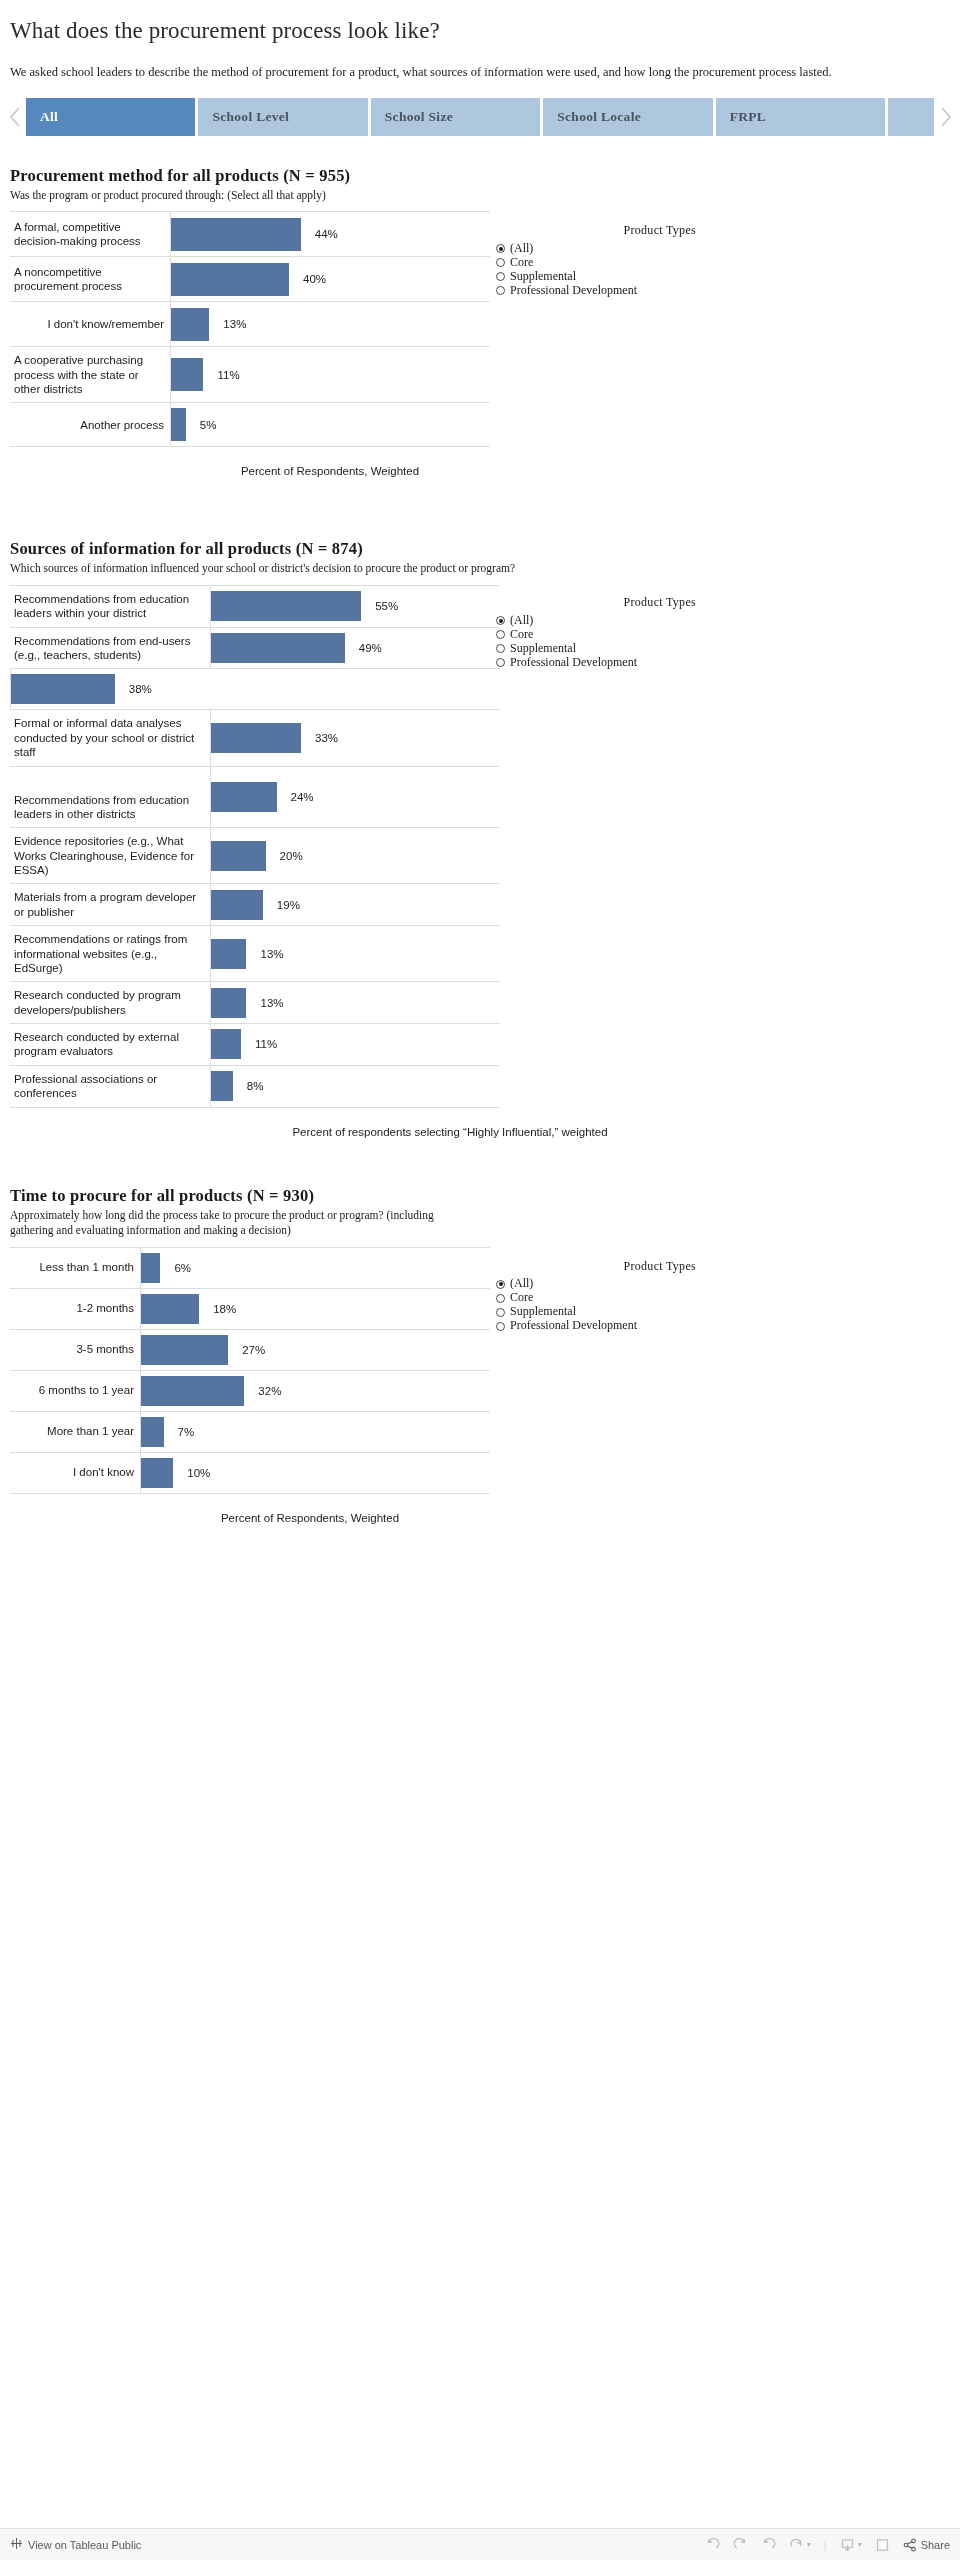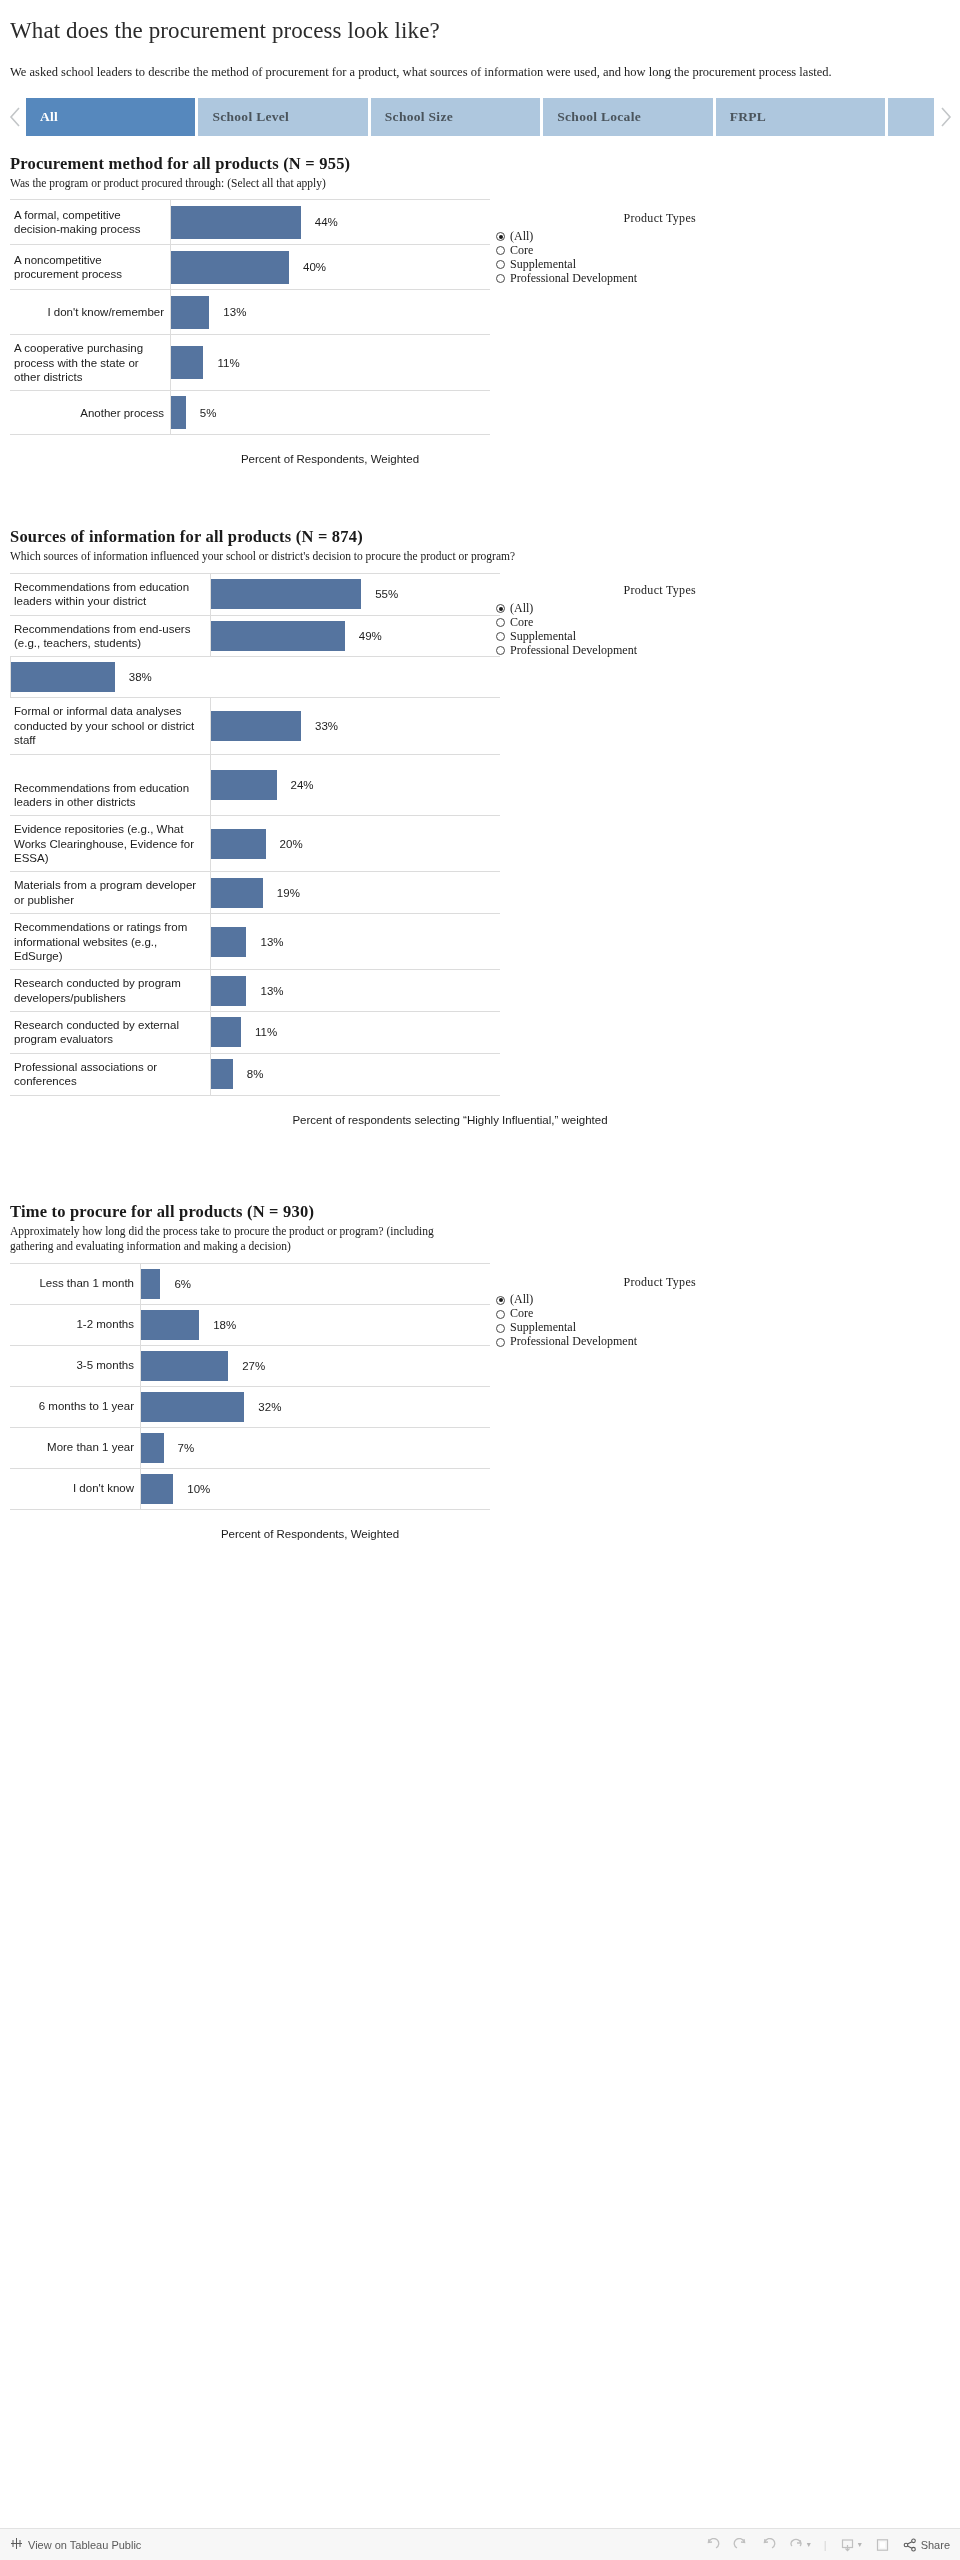--- a/index.html
+++ b/index.html
@@ -248,21 +248,21 @@
       </div>
     <div class="tab spacer"></div>
   </div>
   <div class="tab-arrow">
     <svg width="13" height="22" viewBox="0 0 13 22">
         <polyline points="3,2 11,11 3,20" fill="none" stroke="#c3c6c8" stroke-width="1.6"></polyline>
       </svg>
   </div>
 </div>
 
-<div class="section" style="margin-top:18px;">
+<div class="section" style="margin-top:30px;">
   <div class="sec-title">Procurement method for all products (N = 955)</div>
   <div class="sec-sub">Was the program or product procured through: (Select all that apply)</div>
   <div class="chart">
     <div id="chart0" style="width: 480px;">
         <div class="row" style="min-height: 45px;">
           <div class="row-label" style="width: 160px; flex: 0 0 160px;">A formal, competitive decision-making process</div>
           <div class="row-plot">
             <div class="bar" style="background: rgb(85, 116, 159); width: 129.8px; height: 33px;"></div>
             <span class="bar-val">44%</span>
           </div>
@@ -417,21 +417,21 @@
         <span>Supplemental</span>
       </div>
       <div class="legend-opt">
         <span class="radio"></span>
         <span>Professional Development</span>
       </div>
     </div>
   </div>
 </div>
 
-<div class="section" style="margin-top:76px;">
+<div class="section" style="margin-top:48px;">
   <div class="sec-title">Time to procure for all products (N = 930)</div>
   <div class="sec-sub" style="max-width:470px;">Approximately how long did the process take to procure the product or program? (including gathering and evaluating information and making a decision)</div>
   <div class="chart">
     <div id="chart2" style="width: 480px;">
         <div class="row" style="min-height: 39px;">
           <div class="row-label" style="width: 130px; flex: 0 0 130px;">Less than 1 month</div>
           <div class="row-plot">
             <div class="bar" style="background: rgb(85, 116, 159); width: 19.38px; height: 27px;"></div>
             <span class="bar-val">6%</span>
           </div>

